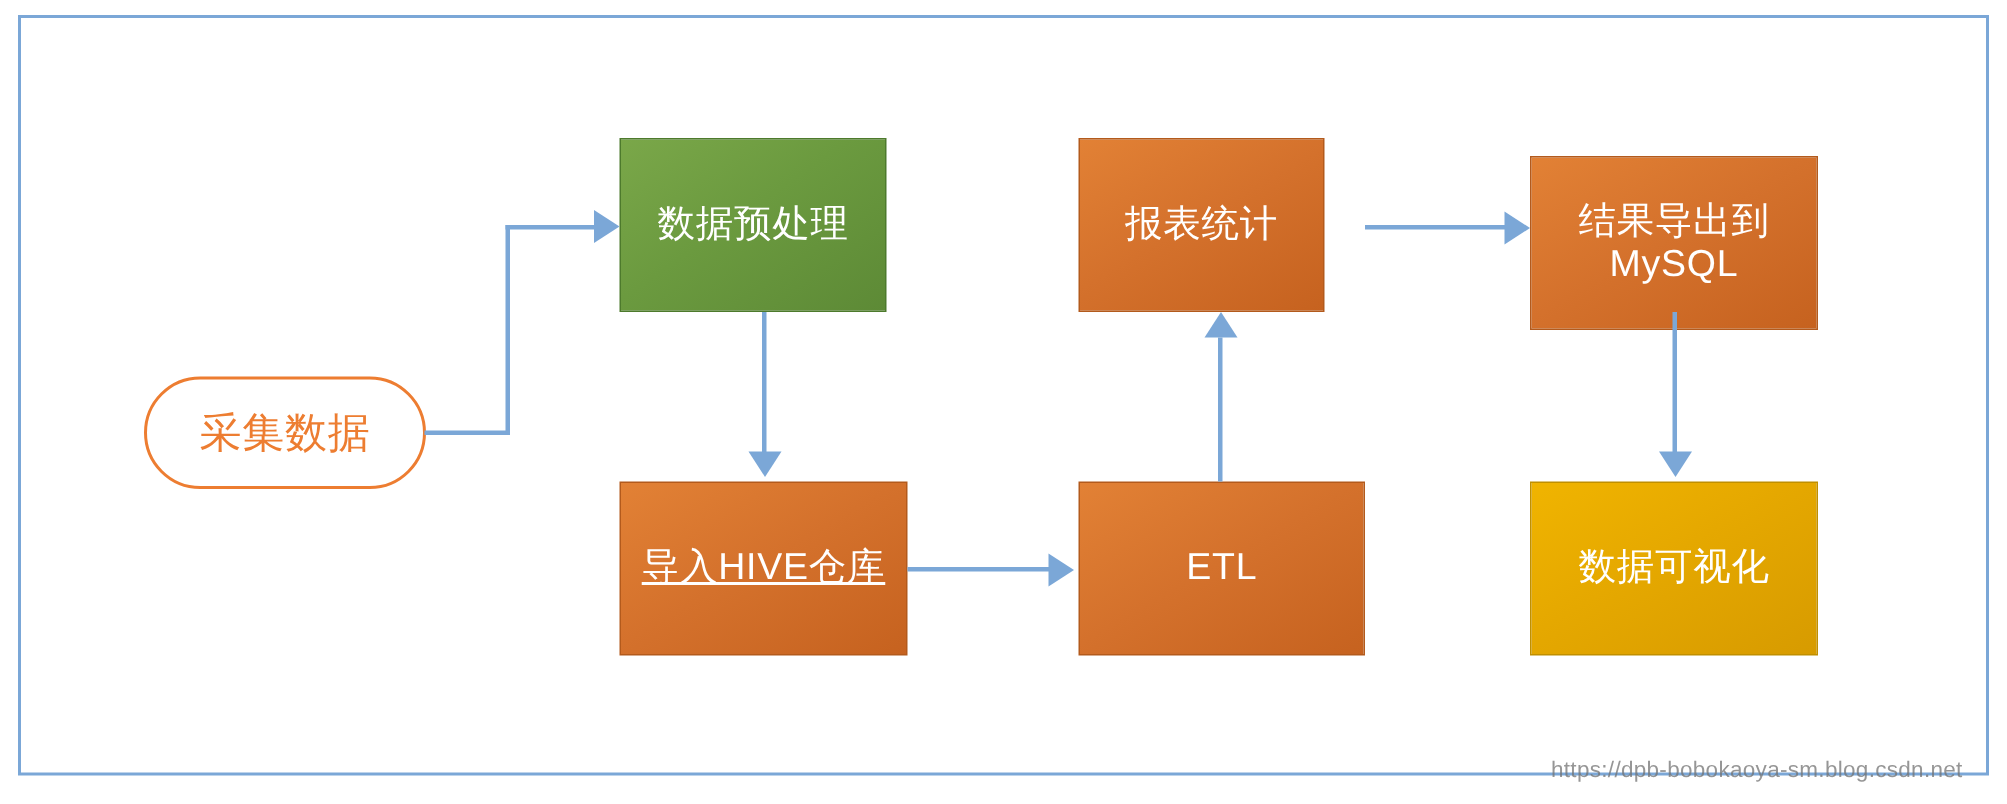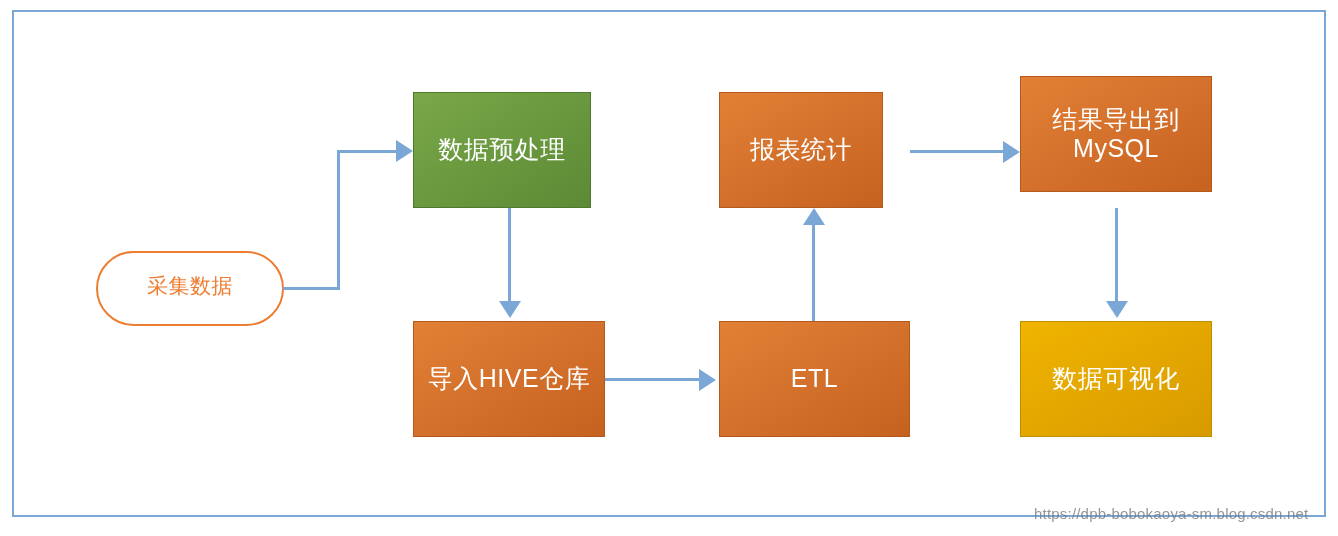--- a/index.html
+++ b/index.html
@@ -52,22 +52,21 @@
   }
   .node-gold {
     background: linear-gradient(150deg, #f0b400 0%, #e5a800 45%, #d79b00 100%);
     border: 1px solid #c08f00;
   }
   .node-oval {
     background: #ffffff;
     border: 2px solid #ed7d31;
     border-radius: 62px;
     color: #ed7d31;
-    font-size: 21px;
-    font-family: Liberation Mono, monospace;
+    font-size: 28px;
   }
   
   .conn {
     position: absolute;
     background: #7ba7d7;
   }
   .conn-h { height: 3px; }
   .conn-v { width: 3px; }
   .arrowhead {
     position: absolute;
@@ -112,26 +111,26 @@
   </div>
 
   <div class="node node-green" style="left:413px; top:92px; width:178px; height:116px;">
     <span>数据预处理</span>
   </div>
 
   <div class="node node-orange" style="left:719px; top:92px; width:164px; height:116px;">
     <span>报表统计</span>
   </div>
 
-  <div class="node node-orange" style="left:1020px; top:76px; width:192px; height:116px;">
+  <div class="node node-orange" style="left:1020px; top:104px; width:192px; height:116px;">
     <span>结果导出到
 MySQL</span>
   </div>
 
-  <div class="node node-orange" style="left:413px; top:321px; width:192px; height:116px;">
+  <div class="node node-orange" style="left:413px; top:321px; width:192px; height:116px;text-decoration:underline;">
     <span>导入HIVE仓库</span>
   </div>
 
   <div class="node node-orange" style="left:719px; top:321px; width:191px; height:116px;text-align:center;">
     <span>ETL</span>
   </div>
 
   <div class="node node-gold" style="left:1020px; top:321px; width:192px; height:116px;text-align:right;">
     <span>数据可视化</span>
   </div>

